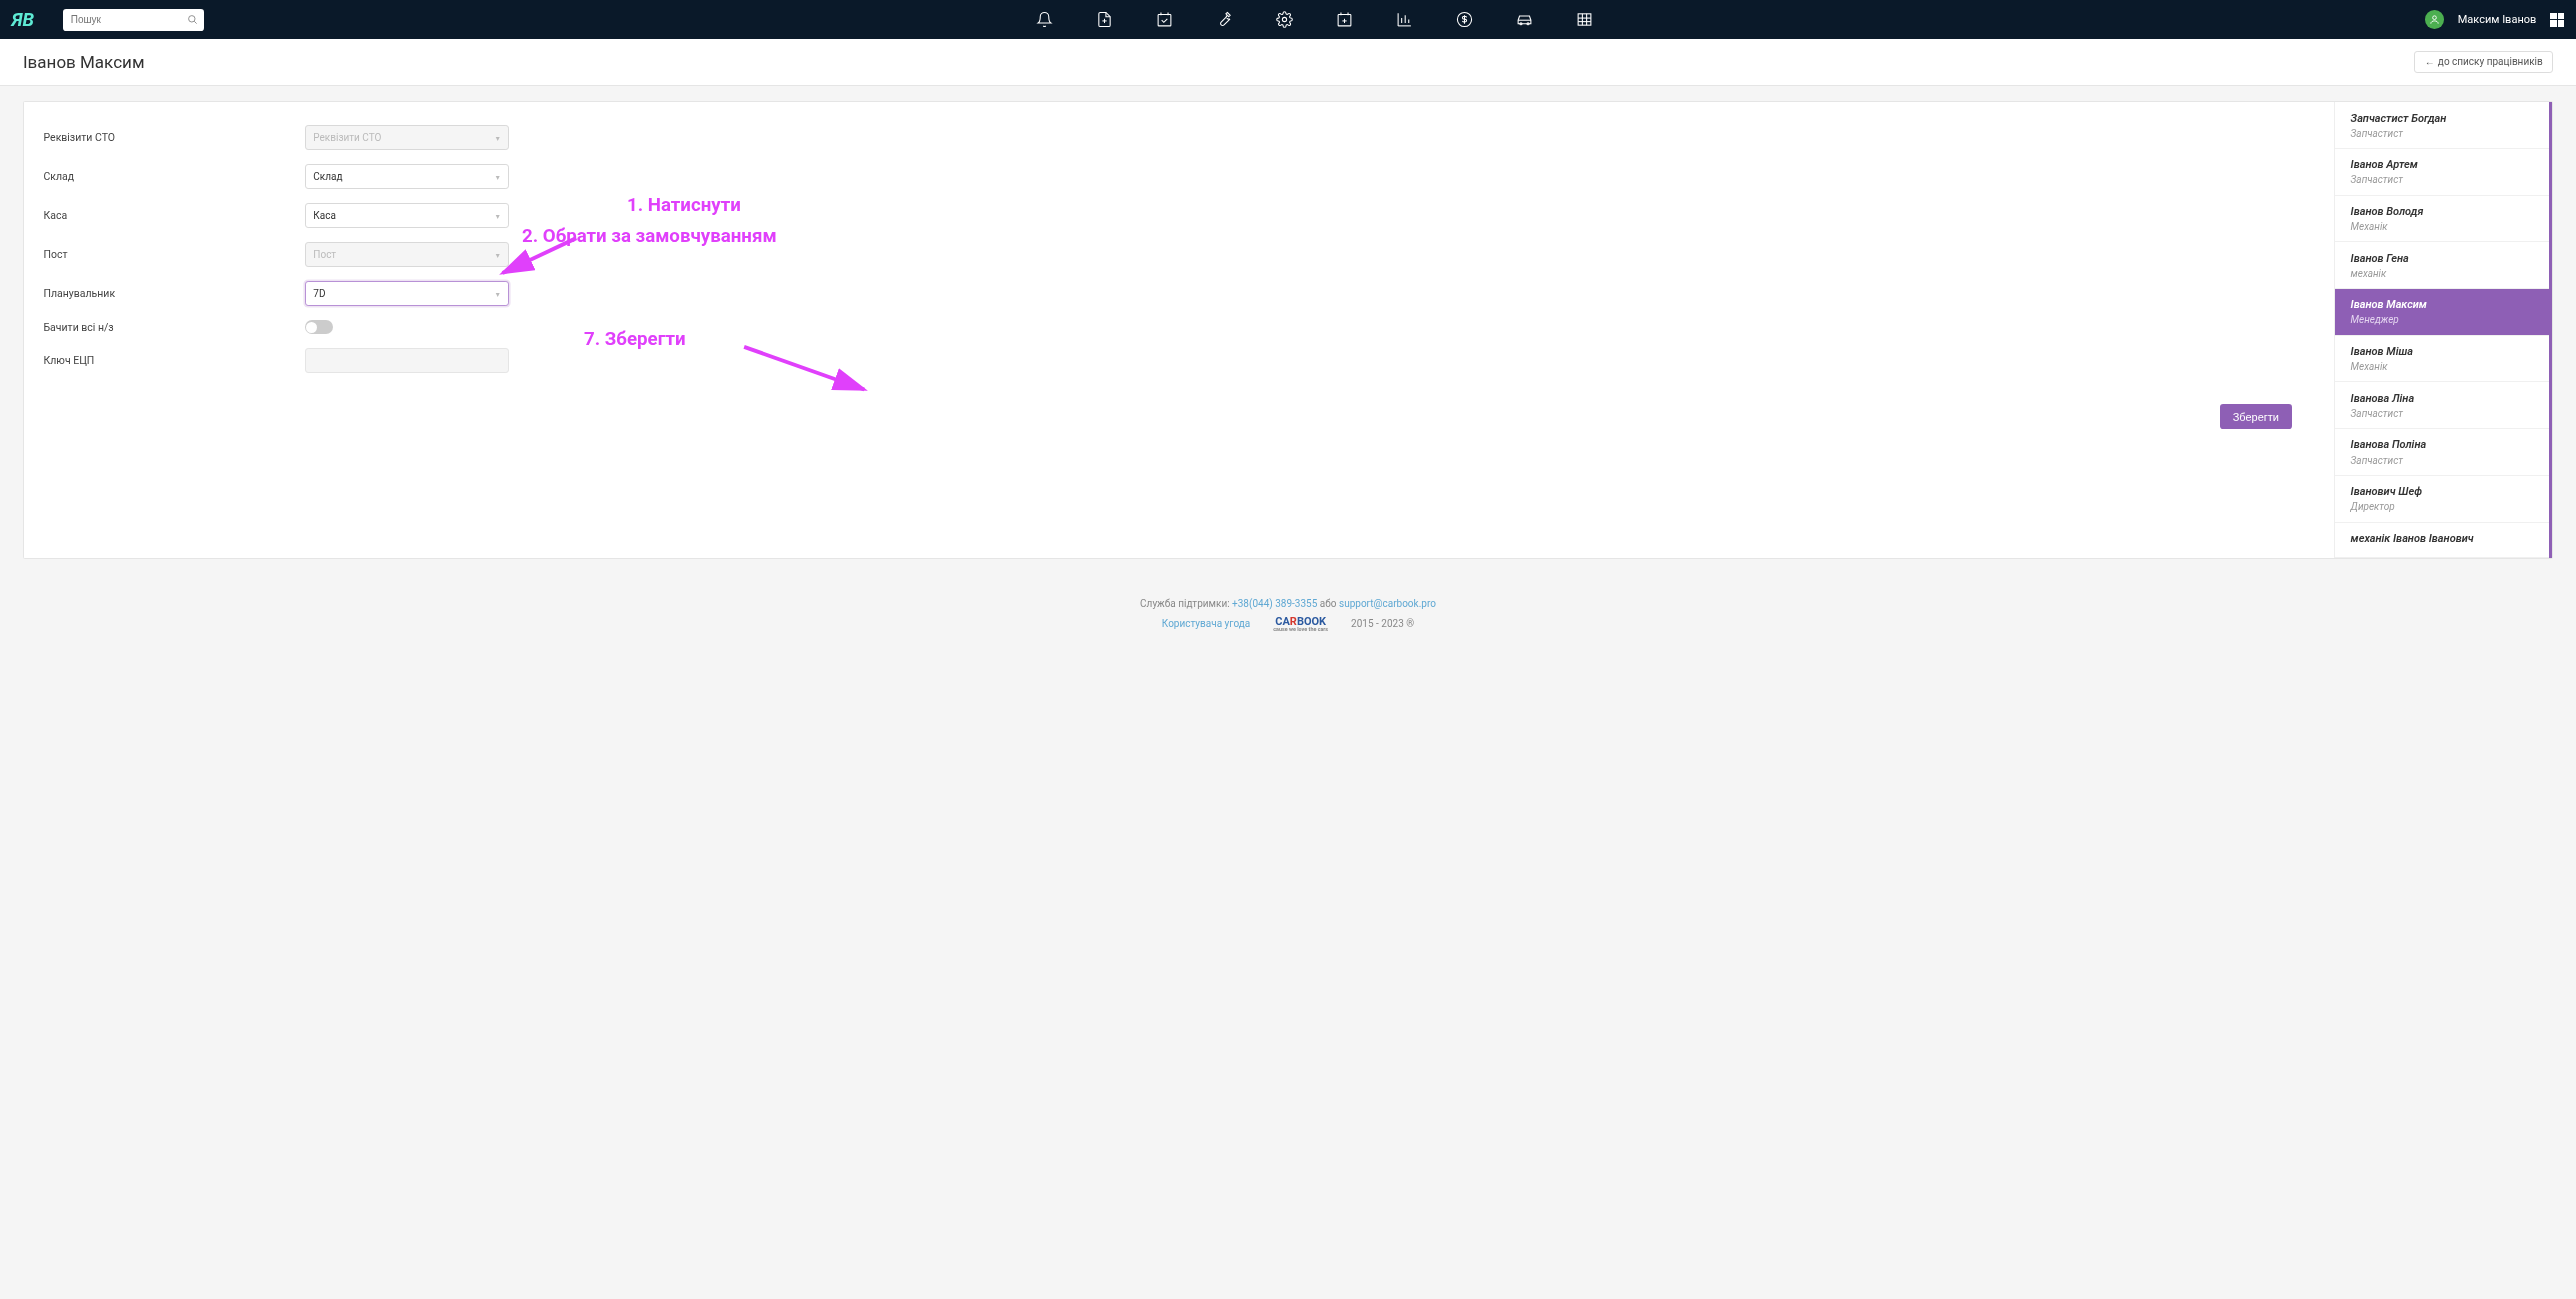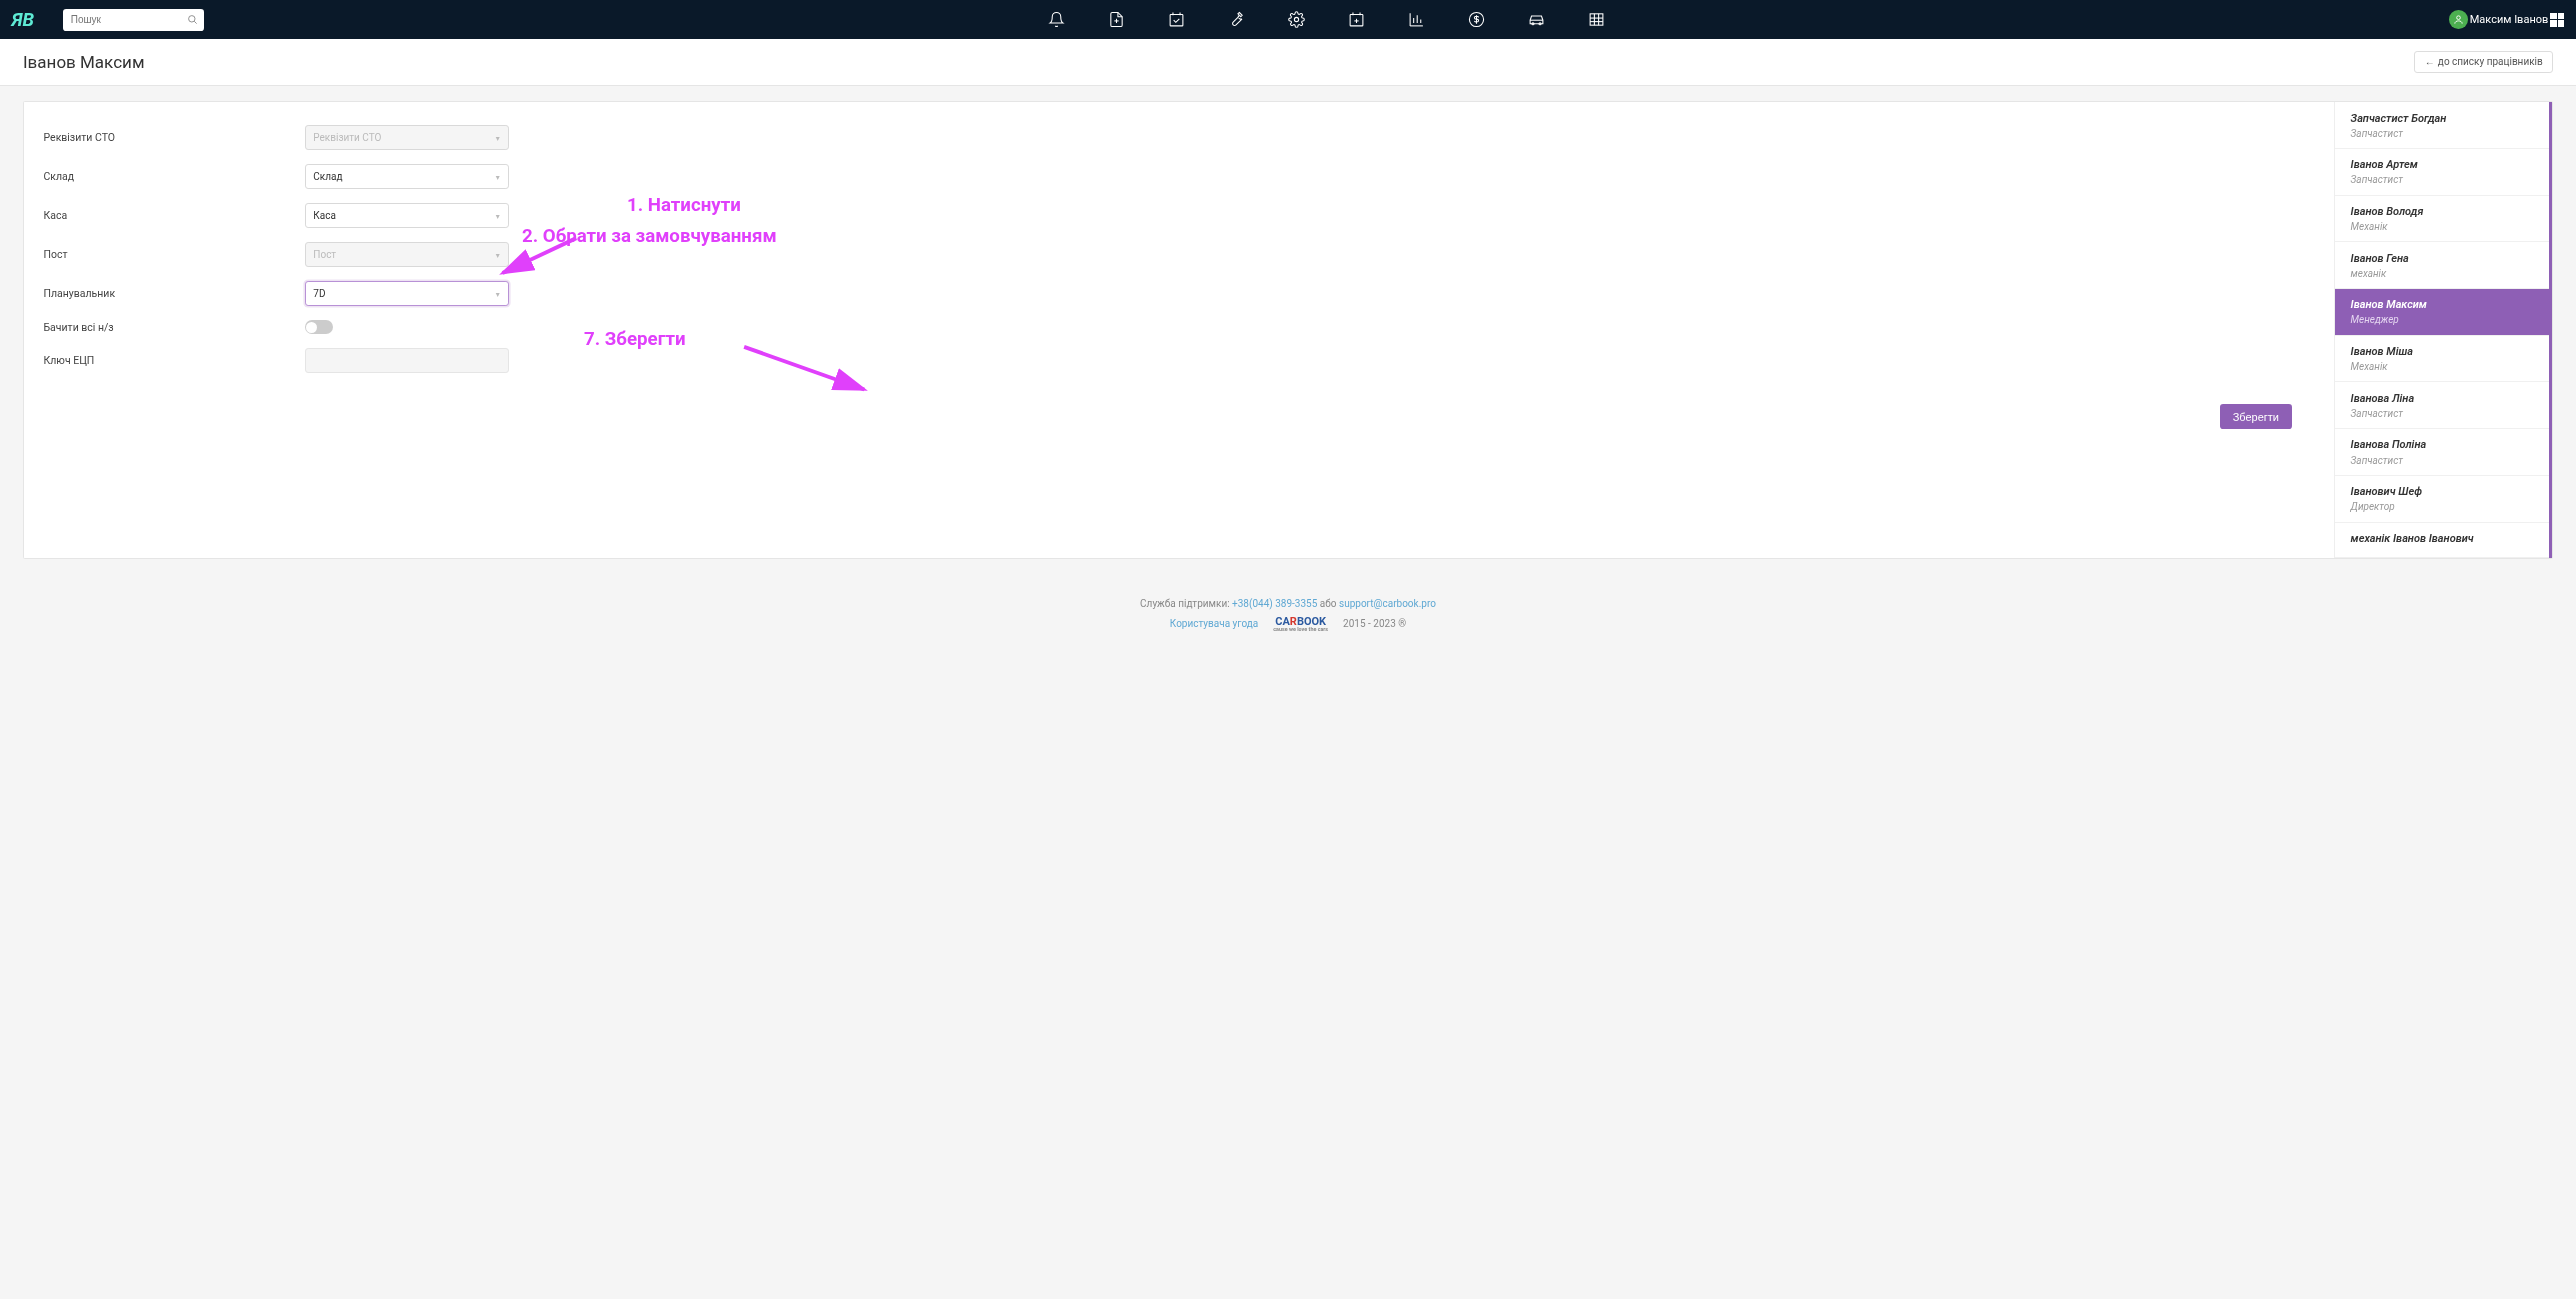--- a/index.html
+++ b/index.html
@@ -6,21 +6,21 @@
   body { font-family: -apple-system, BlinkMacSystemFont, "Segoe UI", Roboto, Arial, sans-serif; background: #f5f5f5; color: #333; font-size: 11px; }
   
   
   .header { background: #0a1929; height: 39px; display: flex; align-items: center; padding: 0 11.7px; }
   .logo { color: #5eead4; font-weight: bold; font-size: 18.7px; font-style: italic; margin-right: 29px; }
   .search-box { position: relative; width: 141px; }
   .search-box input { width: 100%; height: 22px; border-radius: 3.1px; border: none; padding: 0 22px 0 7.8px; font-size: 10px; background: #fff; }
   .search-box .search-icon { position: absolute; right: 6.2px; top: 5.4px; color: #888; }
   .header-icons { flex: 1; display: flex; justify-content: center; gap: 43px; }
   .header-icons .hicon { color: #fff; cursor: pointer; display: flex; align-items: center; }
-  .header-user { display: flex; align-items: center; gap: 2px; color: #fff; justify-content: space-between; }
+  .header-user { display: flex; align-items: center; gap: 14px; color: #fff; justify-content: space-between; }
   .avatar { width: 18.7px; height: 18.7px; border-radius: 50%; background: #4caf50; display: flex; align-items: center; justify-content: center; }
   .apps-icon { display: grid; grid-template-columns: 1fr 1fr; grid-template-rows: 1fr 1fr; gap: 1.6px; width: 14px; height: 14px; }
   .apps-icon div { background: #fff; }
   
   
   .title-bar { background: #fff; border-bottom: 0.8px solid #e5e5e5; padding: 11.7px 23px; display: flex; align-items: center; justify-content: space-between; }
   .title-bar h1 { font-size: 17px; font-weight: 400; color: #333; }
   .back-link { border: 0.8px solid #ddd; border-radius: 3.1px; padding: 4.7px 9.3px; font-size: 10px; color: #555; cursor: pointer; background: #fff; display: flex; align-items: center; gap: 3.1px; }
   
   
@@ -60,21 +60,21 @@
   .emp-item.active .emp-role { color: #e4d5f0; }
   .scroll-indicator { position: absolute; right: 0; top: 0; width: 3.1px; height: 100%; background: #8e5fb5; }
   
   
   .annot { position: absolute; color: #e040fb; font-weight: 700; font-size: 18.7px; pointer-events: none; white-space: nowrap; }
   .arrow-svg { position: absolute; pointer-events: none; }
   
   
   .footer { text-align: center; padding: 23px 0 15.6px; color: #888; font-size: 10px; }
   .footer a { color: #5fa8d3; text-decoration: none; }
-  .footer-line2 { margin-top: 6.2px; display: flex; align-items: center; justify-content: center; gap: 15px; }
+  .footer-line2 { margin-top: 6.2px; display: flex; align-items: center; justify-content: center; gap: 23px; }
   .carbook-logo { font-weight: bold; font-size: 11px; }
   .carbook-logo .ca { color: #2c5aa0; }
   .carbook-logo .r { color: #d4382e; }
   .carbook-logo .book { color: #2c5aa0; margin-top: 18px; }
   .carbook-sub { font-size: 5.4px; color: #888; display: block; margin-top: -1.6px; }
 </style>
 </head>
 <body>
 
 <div class="header">

